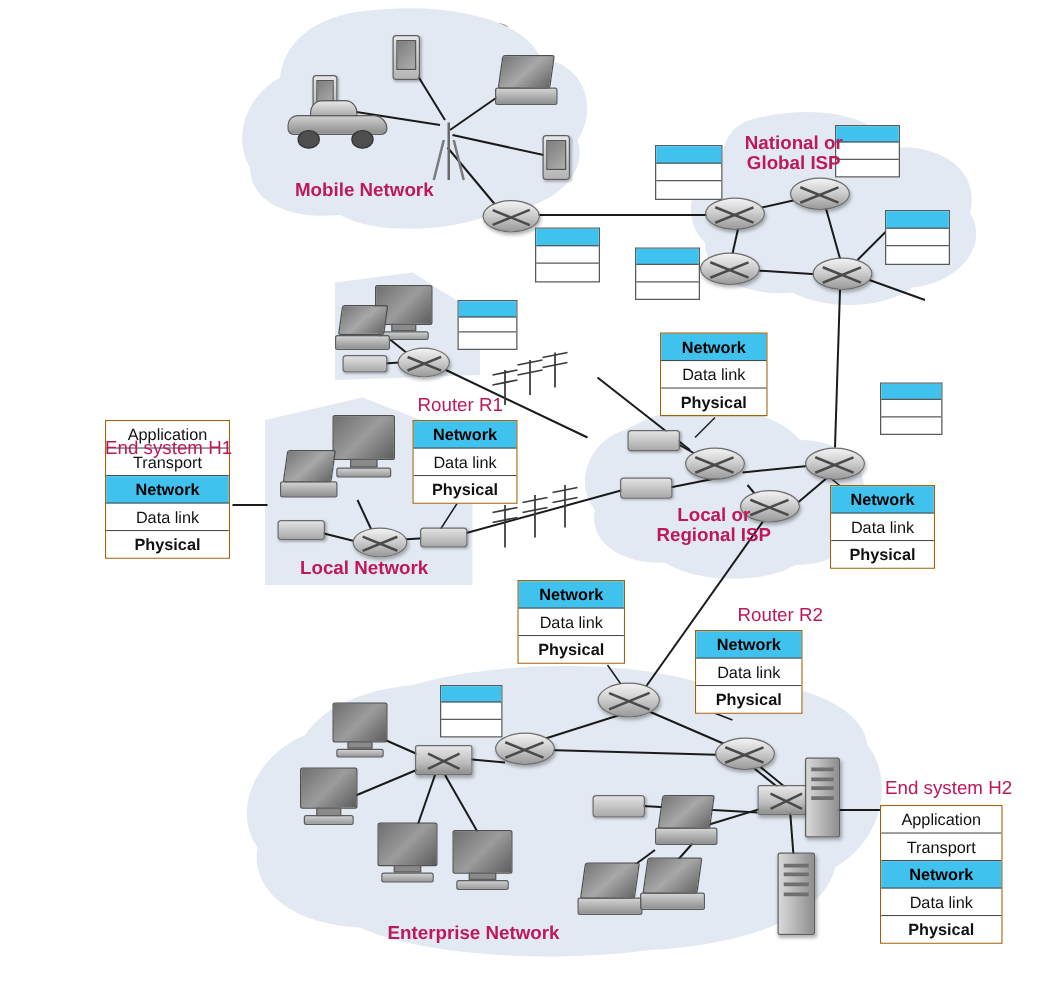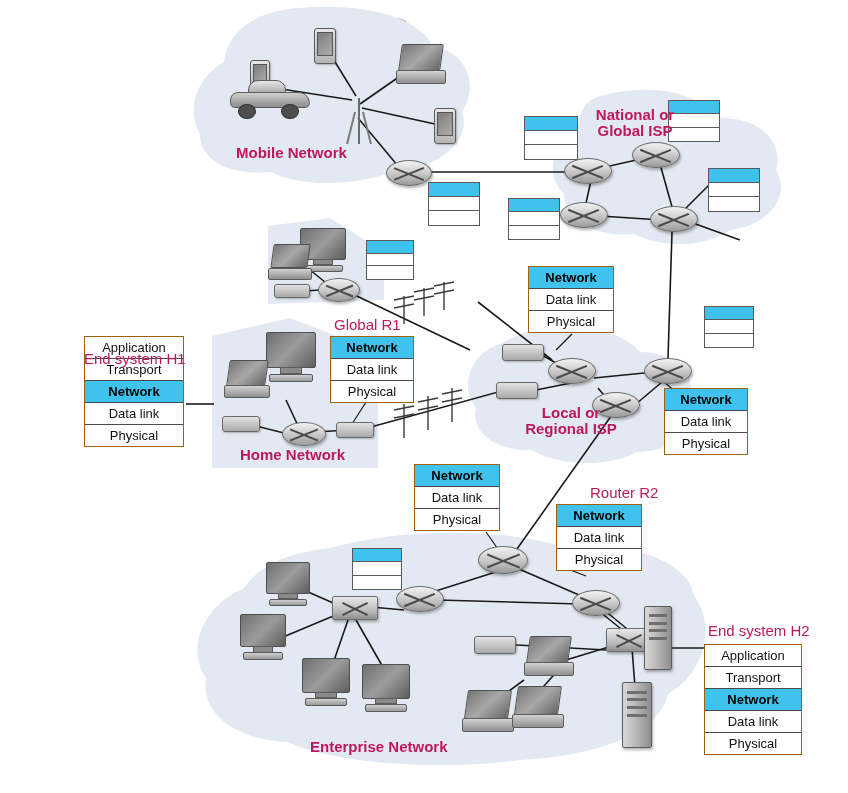--- a/index.html
+++ b/index.html
@@ -36,21 +36,21 @@
   }
   .stack .layer {
     font-size: 13px;
     color: #111111;
     text-align: center;
     padding: 3px 6px;
     border-bottom: 1px solid #4a4a4a;
     background: #ffffff;
     white-space: nowrap;
   }
-  .stack .layer:last-child { border-bottom: none; }
+  .stack .layer:last-child { border-bottom: none; font-weight: bold; }
   .stack .layer.hl {
     background: #3fc3ee;
     font-weight: bold;
     color: #000000;
   }
 
   
   .ministack {
     position: absolute;
     z-index: 5;
@@ -487,21 +487,21 @@
 
   <div class="lbl" style="left:84px; top:314px;margin-top:36px;">End system H1</div>
   <div class="stack" style="left:84px; top:336px; width:100px;">
     <div class="layer">Application</div>
     <div class="layer">Transport</div>
     <div class="layer hl">Network</div>
     <div class="layer">Data link</div>
     <div class="layer">Physical</div>
   </div>
 
-  <div class="lbl" style="left:334px; top:316px;">Global R1</div>
+  <div class="lbl" style="left:334px; top:316px;">Router R1</div>
   <div class="stack" style="left:330px; top:336px; width:84px;">
     <div class="layer hl">Network</div>
     <div class="layer">Data link</div>
     <div class="layer">Physical</div>
   </div>
 
   <div class="dev desktop" style="left:266px; top:332px; width:50px; height:50px;">
     <div class="screen"></div>
       <div class="stand"></div>
       <div class="base"></div>
@@ -511,21 +511,21 @@
       <div class="base"></div>
   </div>
   <div class="wave" style="left:226px; top:346px; width:26px; height:13px;"></div>
   <div class="wave" style="left:210px; top:398px; width:24px; height:12px;"></div>
   <div class="dev ap" style="left:222px; top:416px; width:36px; height:14px;"></div>
   <div class="dev router" style="left:282px; top:422px; width:42px; height:22px;">
     <div class="x1"></div>
       <div class="x2"></div>
   </div>
   <div class="dev ap" style="left:336px; top:422px; width:36px; height:14px;"></div>
-  <div class="lbl bold" style="left:240px; top:446px;">Home Network</div>
+  <div class="lbl bold" style="left:240px; top:446px;">Local Network</div>
 
   <div class="stack" style="left:528px; top:266px; width:86px;">
     <div class="layer hl">Network</div>
     <div class="layer">Data link</div>
     <div class="layer">Physical</div>
   </div>
   <div class="dev ap" style="left:502px; top:344px; width:40px; height:15px;"></div>
   <div class="dev ap" style="left:496px; top:382px; width:40px; height:15px;"></div>
   <div class="dev router" style="left:548px; top:358px; width:46px; height:24px;">
     <div class="x1"></div>

